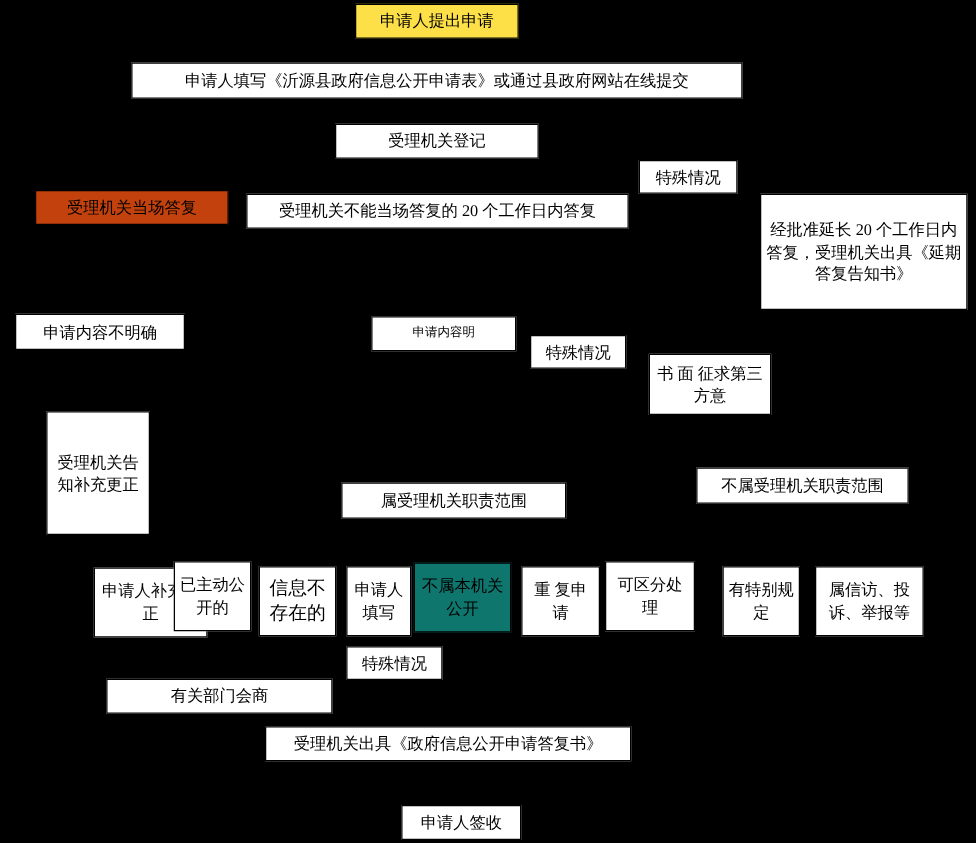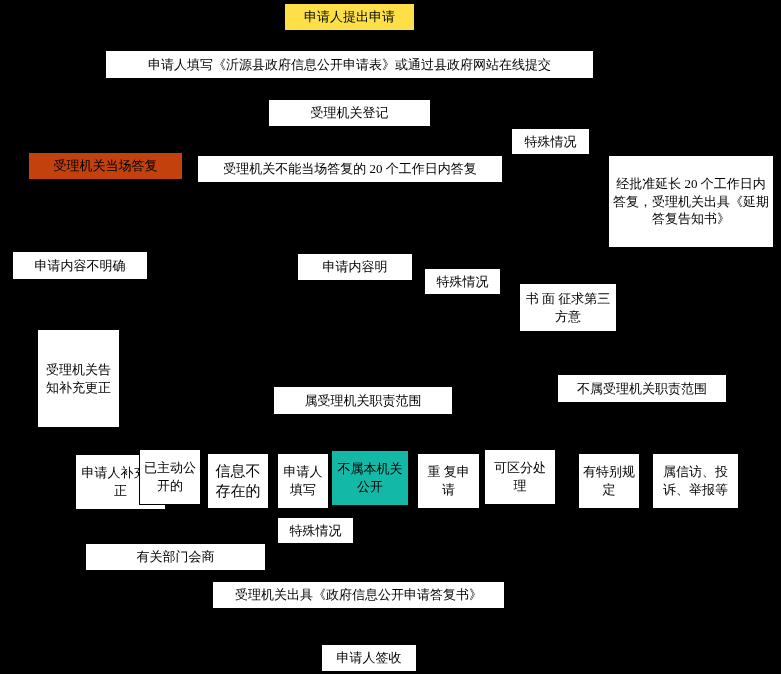--- a/index.html
+++ b/index.html
@@ -38,31 +38,31 @@
 
 <div id="canvas">
     <div class="node" style="left: 284px; top: 3px; width: 131px; height: 28px; font-size: 13px; background: #fde047; color: rgb(0, 0, 0); font-family: Liberation Serif, serif;">申请人提出申请</div>
     <div class="node" style="left: 105px; top: 50px; width: 489px; height: 29px; font-size: 13px; background: rgb(255, 255, 255); color: rgb(0, 0, 0);">申请人填写《沂源县政府信息公开申请表》或通过县政府网站在线提交</div>
     <div class="node" style="left: 268px; top: 99px; width: 163px; height: 28px; font-size: 13px; background: rgb(255, 255, 255); color: rgb(0, 0, 0);">受理机关登记</div>
     <div class="node" style="left: 511px; top: 128px; width: 79px; height: 27px; font-size: 13px; background: rgb(255, 255, 255); color: rgb(0, 0, 0);">特殊情况</div>
     <div class="node" style="left: 28px; top: 152px; width: 155px; height: 28px; font-size: 13px; background: #c2410c; color: rgb(0, 0, 0);">受理机关当场答复</div>
     <div class="node" style="left: 197px; top: 155px; width: 306px; height: 28px; font-size: 13px; background: rgb(255, 255, 255); color: rgb(0, 0, 0); text-align: center;">受理机关不能当场答复的 20 个工作日内答复</div>
     <div class="node" style="left: 608px; top: 155px; width: 166px; height: 93px; font-size: 13px; background: rgb(255, 255, 255); color: rgb(0, 0, 0);">经批准延长 20 个工作日内答复，受理机关出具《延期答复告知书》</div>
     <div class="node" style="left: 12px; top: 251px; width: 136px; height: 29px; font-size: 13px; background: rgb(255, 255, 255); color: rgb(0, 0, 0);">申请内容不明确</div>
-    <div class="node" style="left: 297px; top: 253px; width: 116px; height: 28px; font-size: 13px; background: rgb(255, 255, 255); color: rgb(0, 0, 0);">申请内容明</div>
+    <div class="node" style="left: 297px; top: 253px; width: 116px; height: 28px; font-size: 10px; background: rgb(255, 255, 255); color: rgb(0, 0, 0);">申请内容明</div>
     <div class="node" style="left: 424px; top: 268px; width: 77px; height: 27px; font-size: 13px; background: rgb(255, 255, 255); color: rgb(0, 0, 0);">特殊情况</div>
     <div class="node" style="left: 519px; top: 283px; width: 98px; height: 49px; font-size: 13px; background: rgb(255, 255, 255); color: rgb(0, 0, 0);">书 面 征求第三方意</div>
     <div class="node" style="left: 37px; top: 329px; width: 83px; height: 99px; font-size: 13px; background: rgb(255, 255, 255); color: rgb(0, 0, 0);">受理机关告知补充更正</div>
     <div class="node" style="left: 273px; top: 386px; width: 180px; height: 29px; font-size: 13px; background: rgb(255, 255, 255); color: rgb(0, 0, 0);">属受理机关职责范围</div>
     <div class="node" style="left: 557px; top: 374px; width: 170px; height: 29px; font-size: 13px; background: rgb(255, 255, 255); color: rgb(0, 0, 0);">不属受理机关职责范围</div>
     <div class="node" style="left: 30px; top: 454px; width: 91px; height: 56px; font-size: 13px; background: rgb(255, 255, 255); color: rgb(0, 0, 0); margin-left: 45px;">申请人补充更正</div>
     <div class="node" style="left: 139px; top: 449px; width: 62px; height: 56px; font-size: 13px; background: rgb(255, 255, 255); color: rgb(0, 0, 0); text-align: center;">已主动公开的</div>
     <div class="node" style="left: 207px; top: 453px; width: 62px; height: 56px; font-size: 15px; background: rgb(255, 255, 255); color: rgb(0, 0, 0);">信息不存在的</div>
     <div class="node" style="left: 277px; top: 453px; width: 52px; height: 56px; font-size: 13px; background: rgb(255, 255, 255); color: rgb(0, 0, 0);">申请人填写</div>
-    <div class="node" style="left: 331px; top: 450px; width: 78px; height: 56px; font-size: 13px; background: #14b8a6; color: rgb(0, 0, 0);">不属本机关公开</div>
+    <div class="node" style="left: 331px; top: 450px; width: 78px; height: 56px; font-size: 13px; background: #0f766e; color: rgb(0, 0, 0);">不属本机关公开</div>
     <div class="node" style="left: 417px; top: 453px; width: 63px; height: 56px; font-size: 13px; background: rgb(255, 255, 255); color: rgb(0, 0, 0);">重 复申请</div>
     <div class="node" style="left: 484px; top: 449px; width: 72px; height: 56px; font-size: 13px; background: rgb(255, 255, 255); color: rgb(0, 0, 0);">可区分处理</div>
     <div class="node" style="left: 578px; top: 453px; width: 62px; height: 56px; font-size: 13px; background: rgb(255, 255, 255); color: rgb(0, 0, 0);">有特别规定</div>
     <div class="node" style="left: 652px; top: 453px; width: 87px; height: 56px; font-size: 13px; background: rgb(255, 255, 255); color: rgb(0, 0, 0);">属信访、投诉、举报等</div>
     <div class="node" style="left: 277px; top: 517px; width: 77px; height: 27px; font-size: 13px; background: rgb(255, 255, 255); color: rgb(0, 0, 0);">特殊情况</div>
     <div class="node" style="left: 85px; top: 543px; width: 181px; height: 28px; font-size: 13px; background: rgb(255, 255, 255); color: rgb(0, 0, 0);">有关部门会商</div>
     <div class="node" style="left: 212px; top: 581px; width: 293px; height: 28px; font-size: 13px; background: rgb(255, 255, 255); color: rgb(0, 0, 0);">受理机关出具《政府信息公开申请答复书》</div>
     <div class="node" style="left: 321px; top: 644px; width: 96px; height: 28px; font-size: 13px; background: rgb(255, 255, 255); color: rgb(0, 0, 0);">申请人签收</div>
   </div>
 

